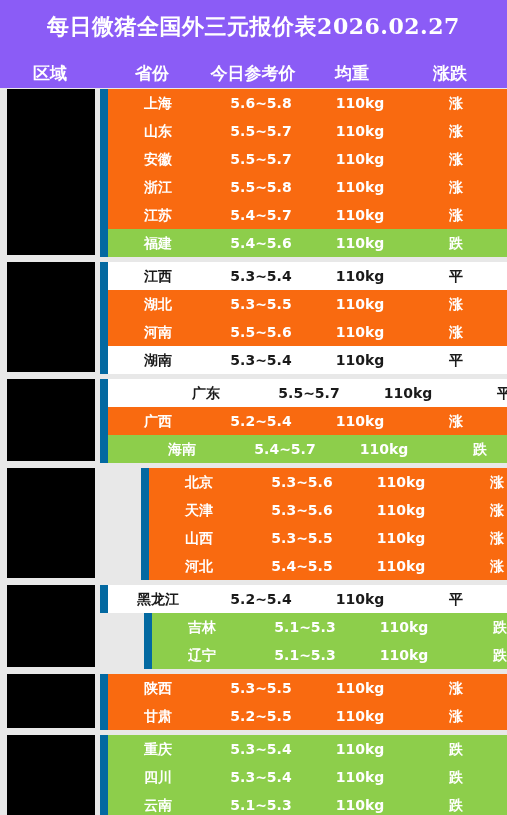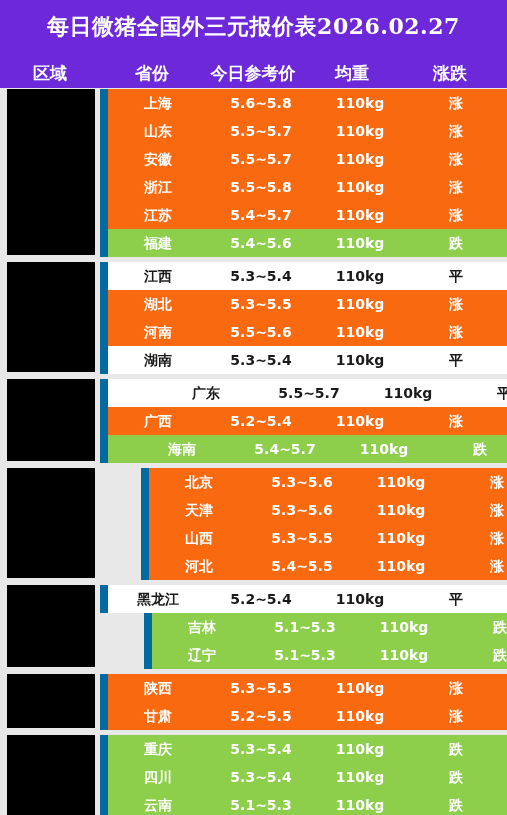--- a/index.html
+++ b/index.html
@@ -21,21 +21,21 @@
     overflow: hidden;
   }
 
   
   .header-band {
     position: absolute;
     left: 0;
     top: 0;
     width: 507px;
     height: 88px;
-    background: #6d28d9;
+    background: #8b5cf6;
   }
   .doc-title {
     position: absolute;
     left: 0;
     top: 11px;
     width: 507px;
     text-align: center;
     color: #ffffff;
     font-family: "DejaVu Serif", "Liberation Serif", serif;
     font-weight: bold;

